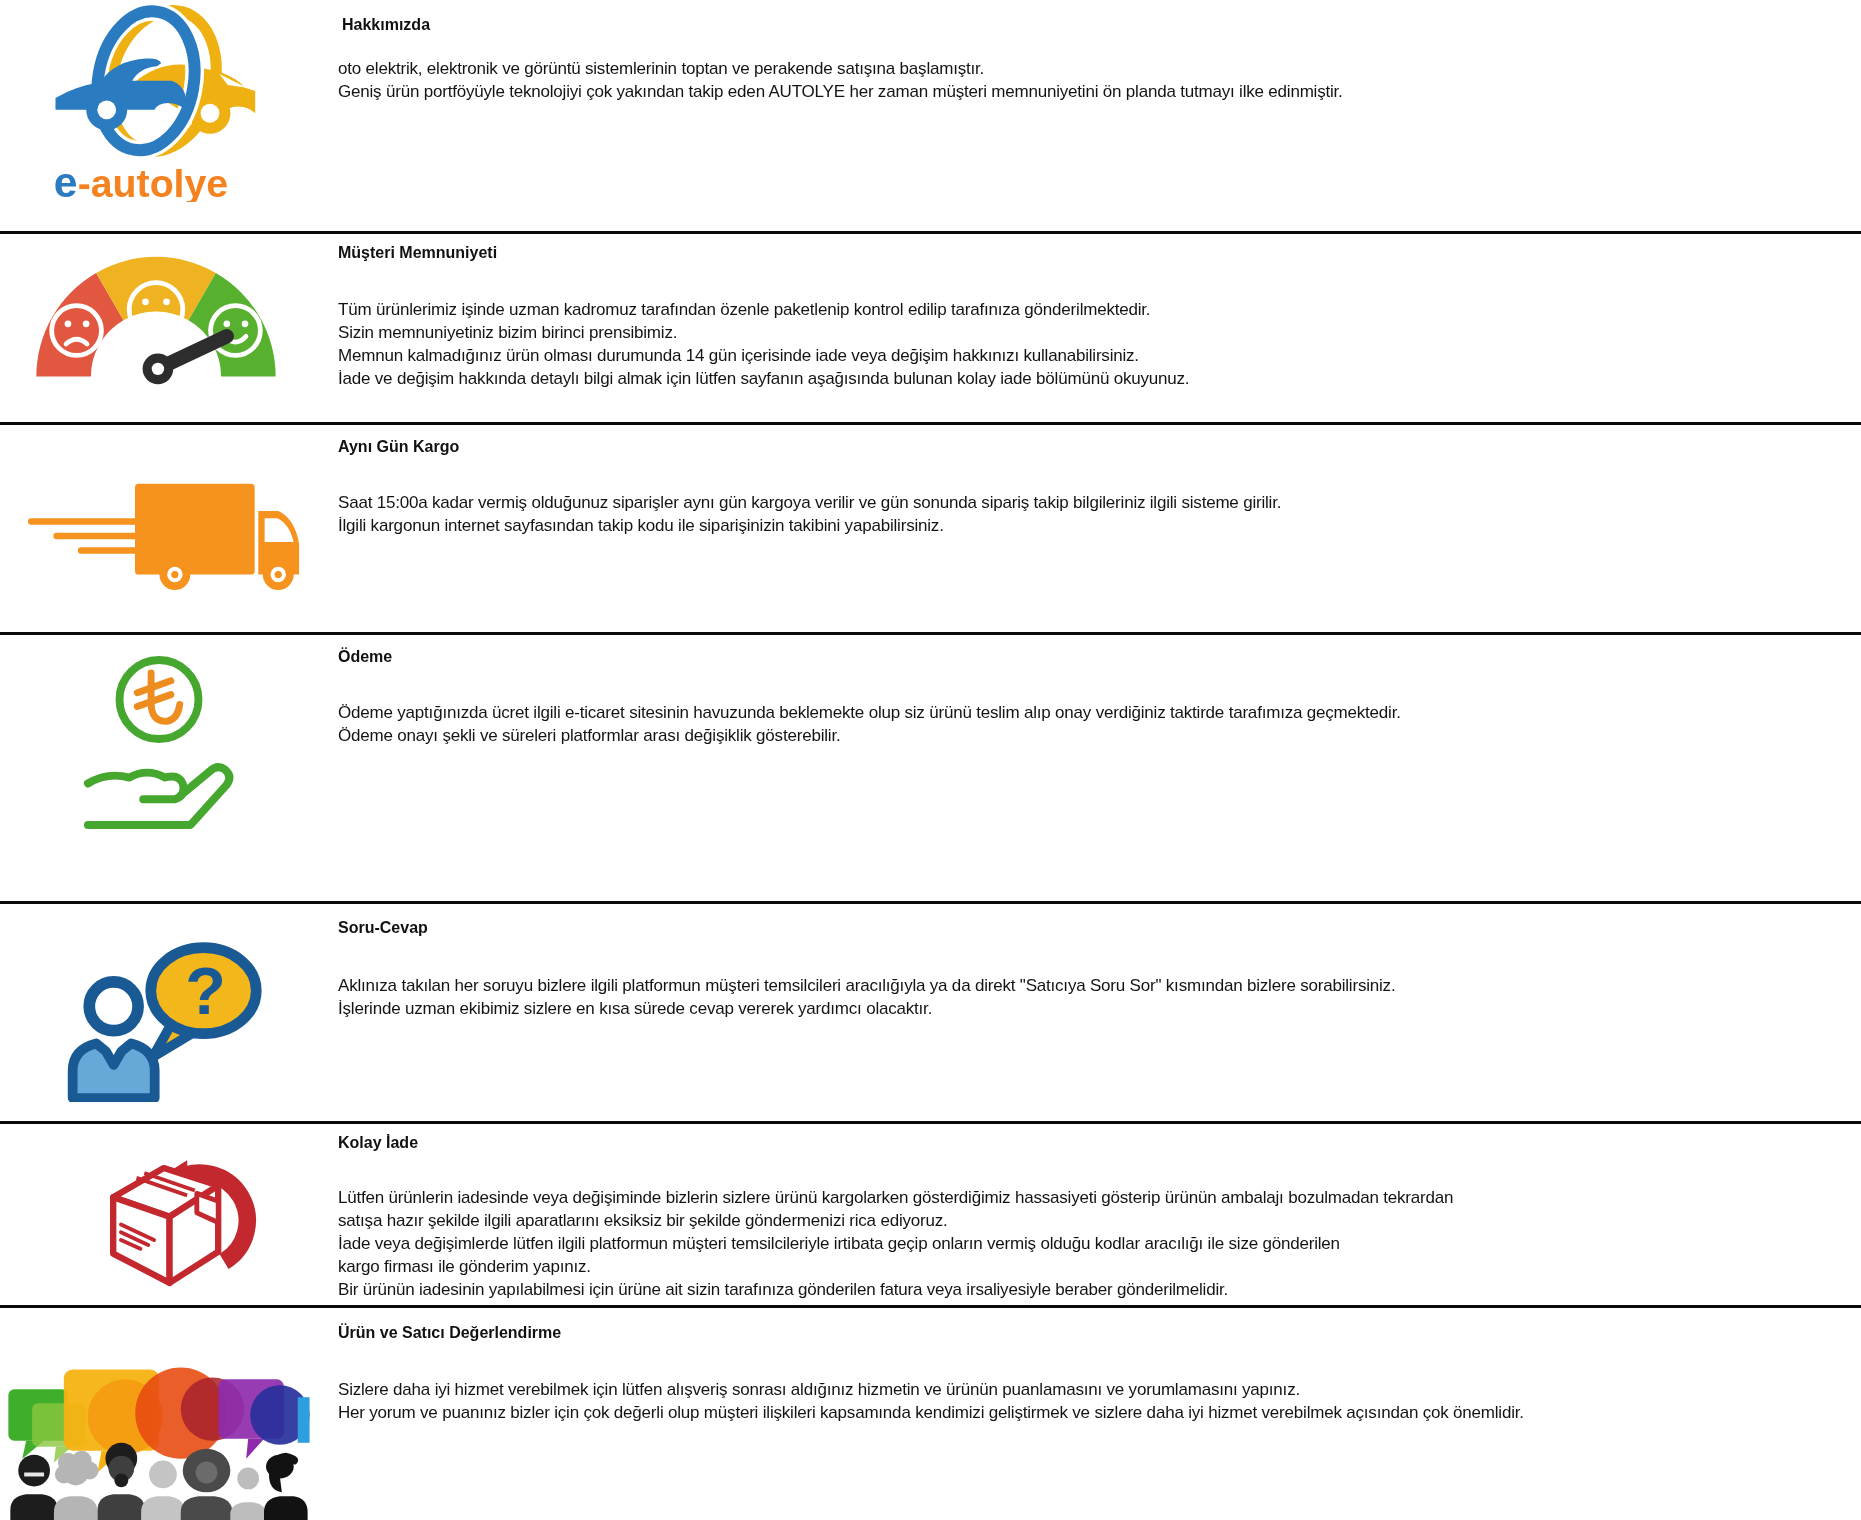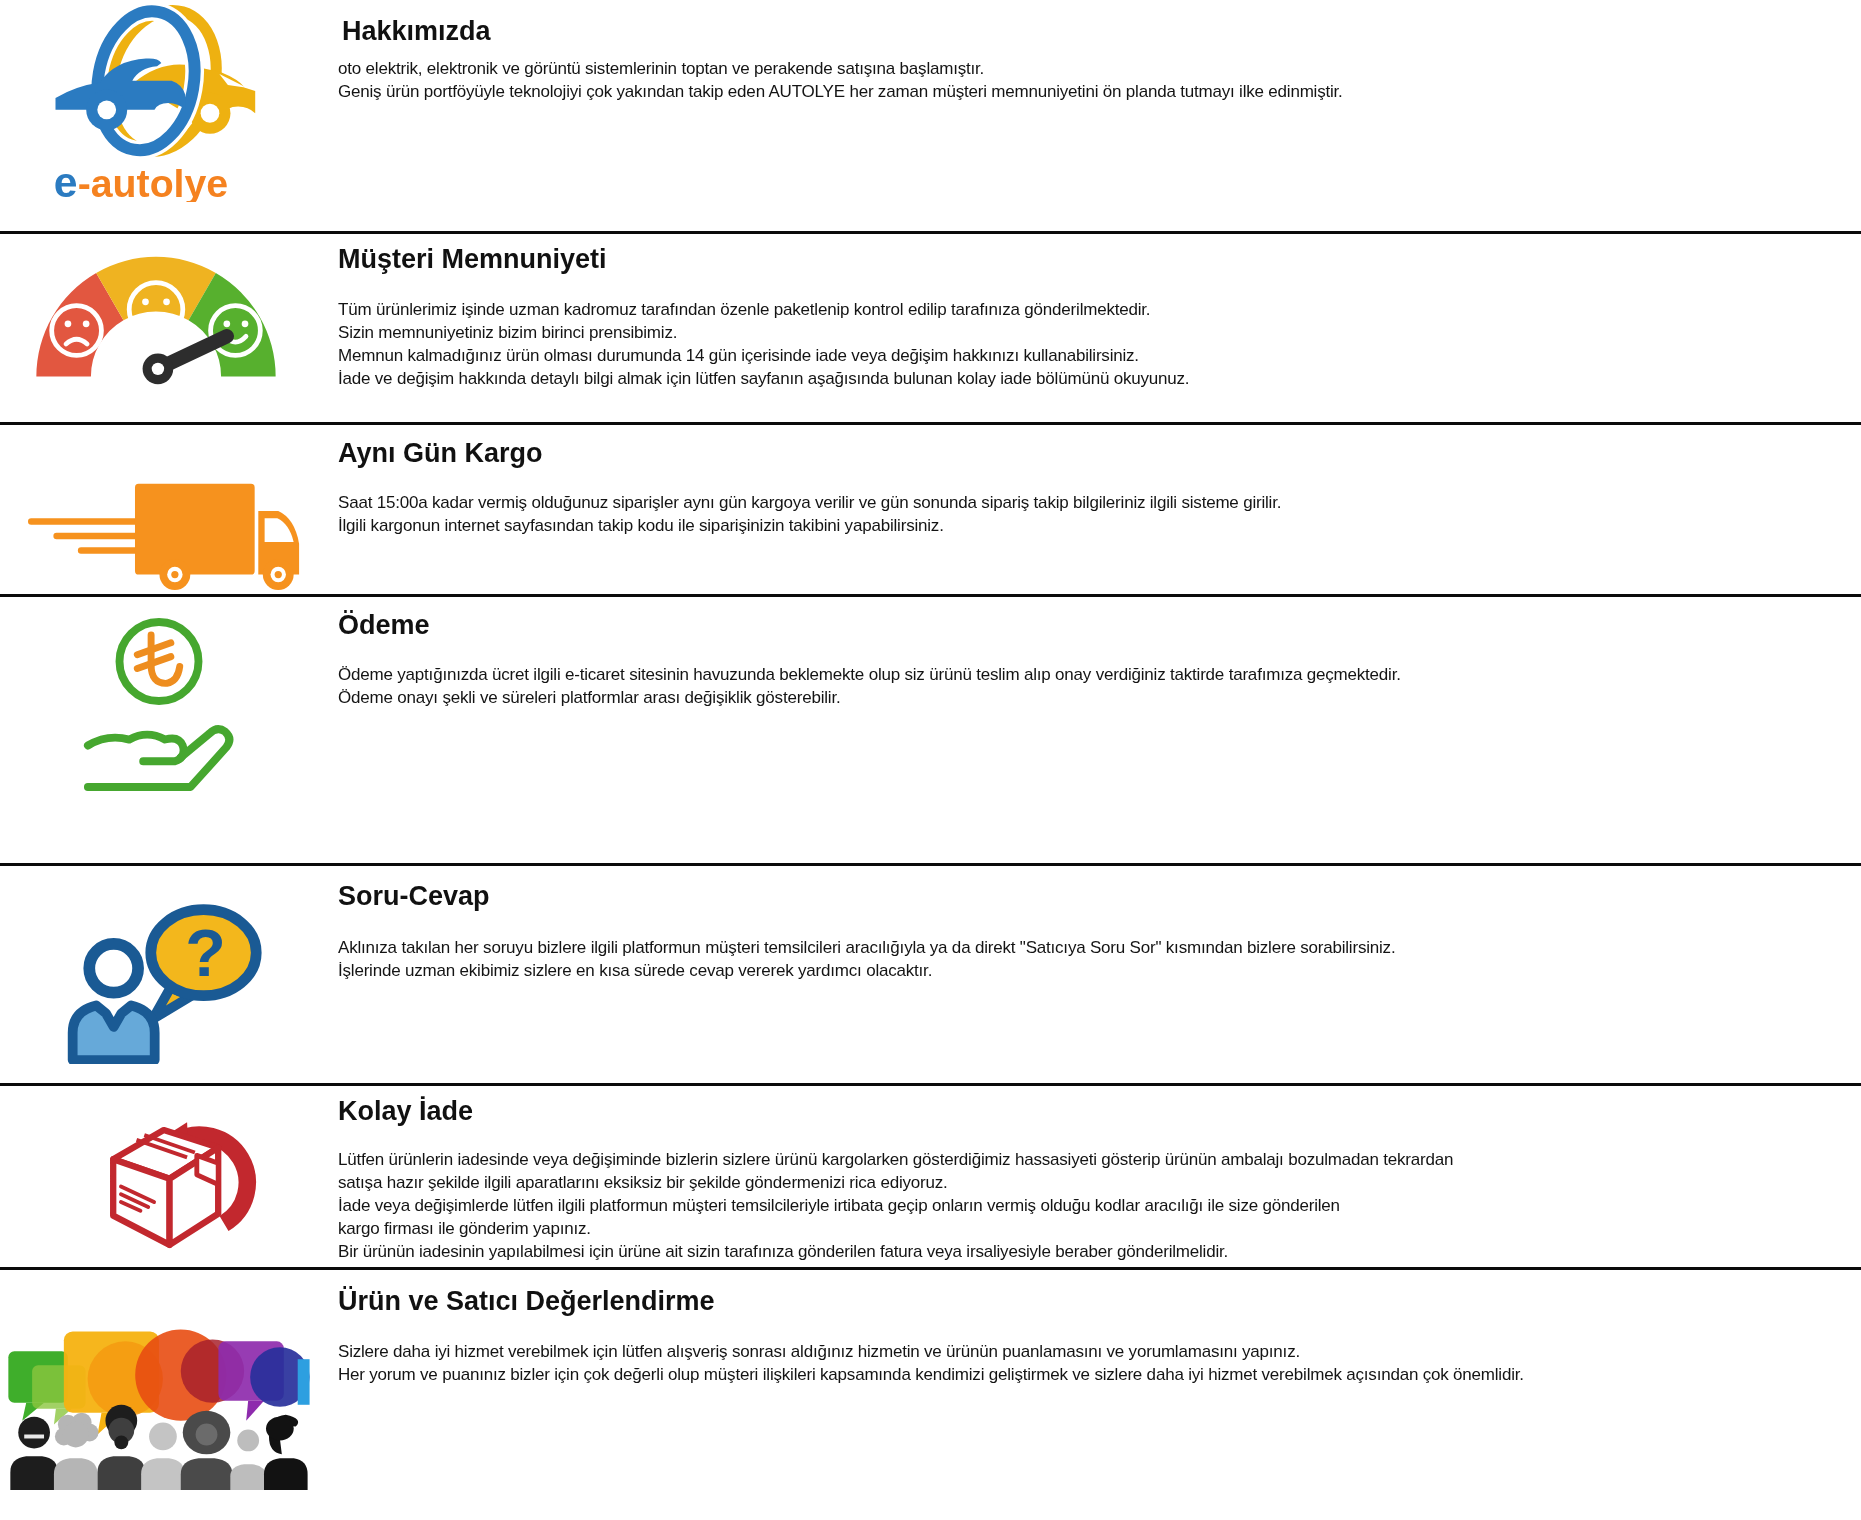--- a/index.html
+++ b/index.html
@@ -2,33 +2,33 @@
 <html><head>
 <meta charset="utf-8">
 <style>
   html,body{margin:0;padding:0;}
   body{
     width:1861px;height:1520px;background:#ffffff;overflow:hidden;
     font-family:"Liberation Sans","DejaVu Sans",sans-serif;color:#121212;
   }
   .page{position:relative;width:1861px;height:1520px;}
   .section{position:relative;width:100%;}
-  .s1{height:231px}.s2{height:188px}.s3{height:169px}.s4{height:266px}
+  .s1{height:231px}.s2{height:188px}.s3{height:207px}.s4{height:266px}
   .s5{height:217px}.s6{height:181px}.s7{height:264px}
   .divider{height:3px;background:#0a0a0a;width:100%;}
   .icon{position:absolute;}
   .s1 .icon{left:52px;top:4px;width:205px}
   .s2 .icon{left:22px;top:20px;width:268px}
   .s3 .icon{left:28px;top:46px;width:272px}
   .s4 .icon{left:80px;top:20px;width:158px}
   .s5 .icon{left:55px;top:32px;width:215px}
   .s6 .icon{left:80px;top:13px;width:185px}
   .s7 .icon{left:2px;top:2px;width:308px}
   .content{position:absolute;left:338px;top:0;right:6px;}
-  .content h2{font-size:27px;font-weight:700;margin:0;color:#111;}
+  .content h2{font-size:16px;font-weight:700;margin:0;color:#111;}
   .s1 h2{margin-top:16px;padding-left:4px}
   .s2 h2{margin-top:10px}
   .s3 h2{margin-top:13px}
   .s4 h2{margin-top:13px}
   .s5 h2{margin-top:15px}
   .s6 h2{margin-top:10px}
   .s7 h2{margin-top:16px}
   .para{position:absolute;left:0;}
   .s1 .para{top:57px}
   .s2 .para{top:64px}

